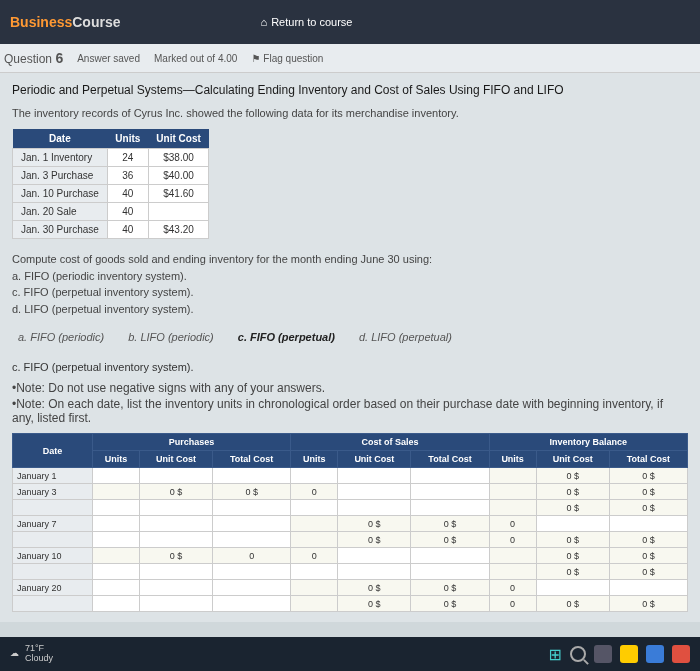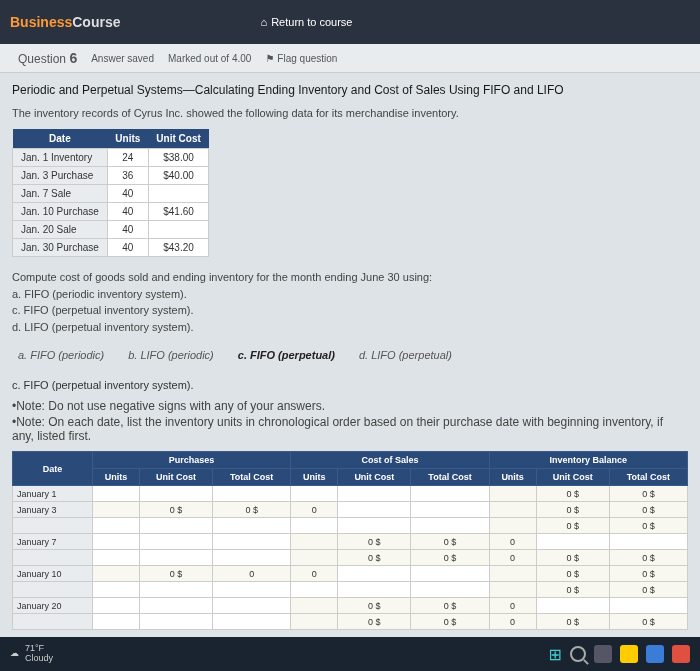--- a/index.html
+++ b/index.html
@@ -1,21 +1,21 @@
 <!DOCTYPE html>
 <html><head>
   <meta charset="utf-8">
   <style>
     * { margin: 0; padding: 0; box-sizing: border-box; }
     body { font-family: Arial, sans-serif; background: #d0d8db; width: 700px; height: 671px; overflow: hidden; font-size: 11px; color: #333; }
     .top-bar { background: #2a3240; height: 44px; display: flex; align-items: center; padding: 0 10px; }
     .logo { color: #ff9933; font-weight: bold; font-size: 14px; }
     .logo .course { color: #ddd; }
     .return { color: #fff; font-size: 11px; margin-left: 140px; display: flex; align-items: center; gap: 4px; cursor: pointer; }
-    .question-bar { background: #e8ecef; padding: 6px 18px; display: flex; align-items: center; gap: 14px; font-size: 10px; color: #555; border-bottom: 1px solid #ccc; }
+    .question-bar { background: #e8ecef; padding: 6px 4px; display: flex; align-items: center; gap: 14px; font-size: 10px; color: #555; border-bottom: 1px solid #ccc; }
     .question-bar .qnum { font-size: 12px; }
     .question-bar .qnum b { font-size: 14px; }
     .flag { display: flex; align-items: center; gap: 3px; cursor: pointer; }
     .content { background: #dde3e6; padding: 10px 12px; }
     .title { font-weight: normal; font-size: 12px; color: #1a1a1a; margin-bottom: 10px; }
     .intro { font-size: 11px; color: #444; margin-bottom: 10px; }
     .inv-table { border-collapse: collapse; font-size: 10px; margin-bottom: 12px; }
     .inv-table th { background: #2a4a7a; color: #fff; padding: 4px 8px; font-weight: bold; text-align: center; }
     .inv-table td { background: #fff; padding: 3px 8px; border: 1px solid #ccc; text-align: center; }
     .inv-table td:first-child { text-align: left; background: #e8ecef; }
@@ -74,25 +74,20 @@
           <td>Jan. 1 Inventory</td>
           <td>24</td>
           <td>$38.00</td>
         </tr>
     <tr>
           <td>Jan. 3 Purchase</td>
           <td>36</td>
           <td>$40.00</td>
         </tr>
     <tr>
-          <td>Jan. 7 Sale</td>
-          <td>40</td>
-          <td></td>
-        </tr>
-    <tr>
           <td>Jan. 10 Purchase</td>
           <td>40</td>
           <td>$41.60</td>
         </tr>
     <tr>
           <td>Jan. 20 Sale</td>
           <td>40</td>
           <td></td>
         </tr>
     <tr>

